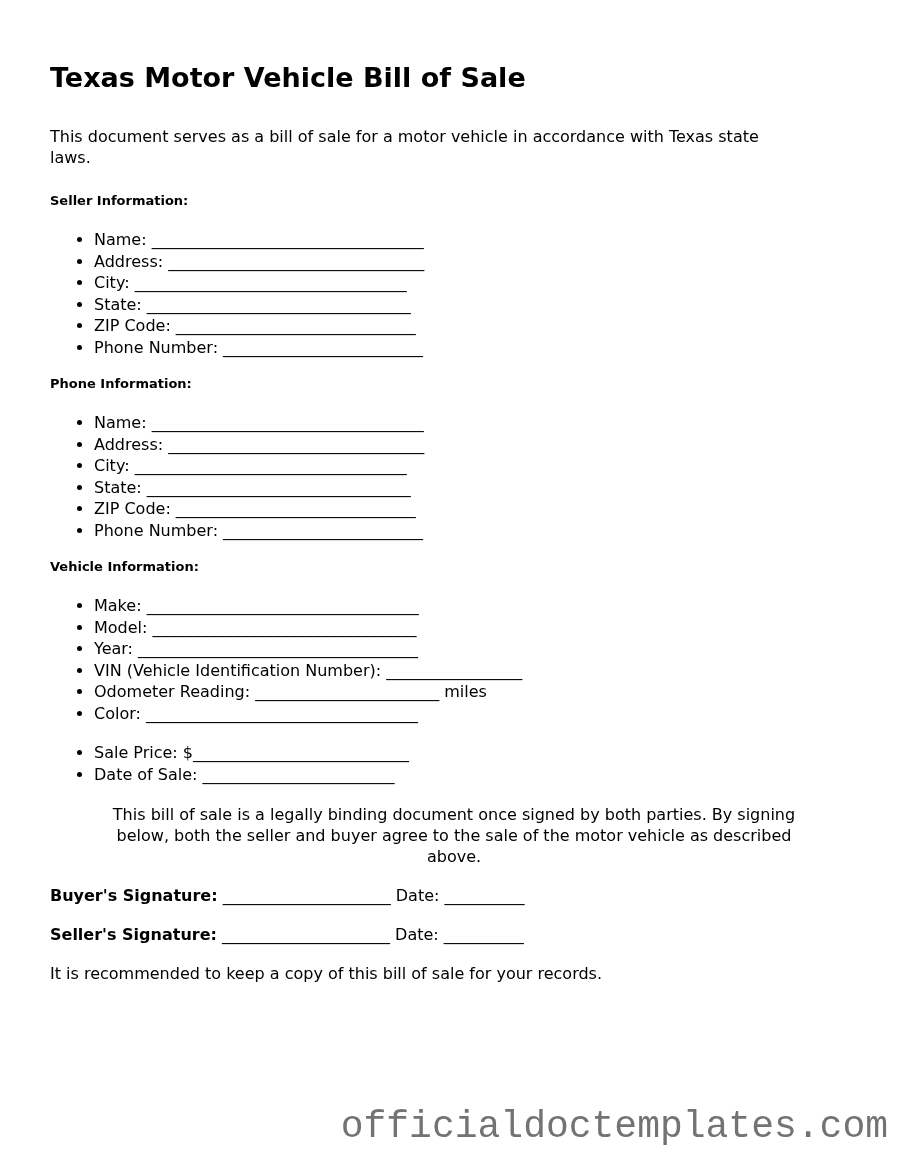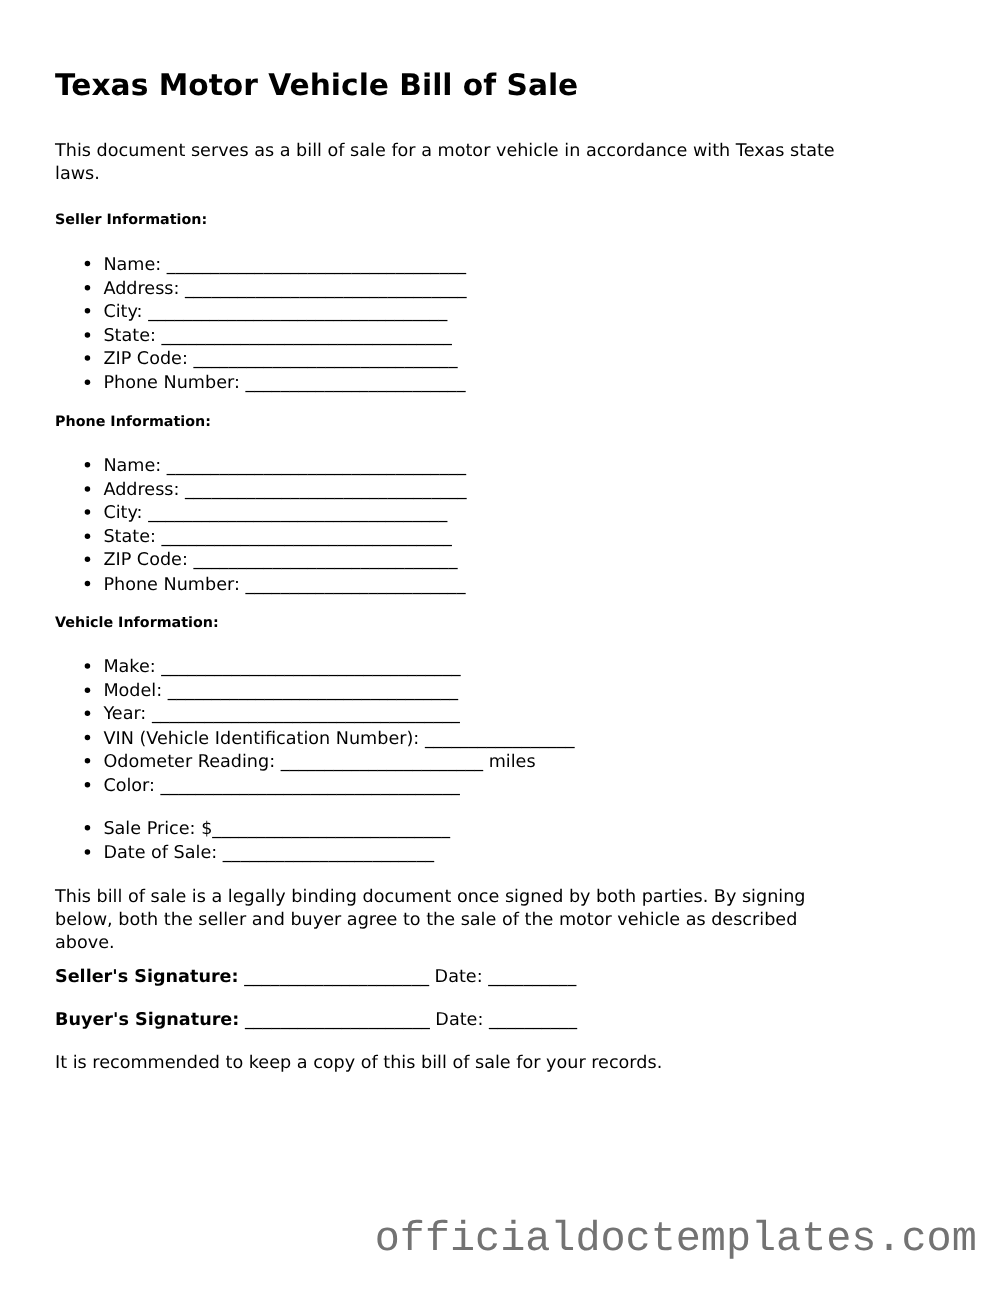--- a/index.html
+++ b/index.html
@@ -25,21 +25,21 @@
     font-size: 13px;
     line-height: 21px;
     font-weight: bold;
     margin: 0;
   }
   p.para {
     margin: 0;
     white-space: pre-line;
   }
   p.intro { margin-bottom: 22px; }
-  p.legal { margin: 19px 0 10px 0; }
+  p.legal { margin: 19px 0 18px 0; text-align: center; }
   p.note  { margin: 0; }
   ul.fields {
     margin: 18px 0 15px 0;
     padding: 0 0 0 44px;
     list-style: disc;
   }
   ul.fields li { line-height: 21.5px; }
   p.sigrow {
     margin: 0 0 18px 0;
     line-height: 21px;
@@ -98,28 +98,28 @@
   <ul class="fields">
     <li>Sale Price: $___________________________</li>
     <li>Date of Sale: ________________________</li>
   </ul>
 
   <p class="para legal">This bill of sale is a legally binding document once signed by both parties. By signing
 below, both the seller and buyer agree to the sale of the motor vehicle as described
 above.</p>
 
   <p class="sigrow">
-    <strong>Seller's Signature:</strong>
+    <strong>Buyer's Signature:</strong>
     <span>_____________________</span>
     <span>Date:</span>
     <span>__________</span>
   </p>
 
   <p class="sigrow">
-    <strong>Buyer's Signature:</strong>
+    <strong>Seller's Signature:</strong>
     <span>_____________________</span>
     <span>Date:</span>
     <span>__________</span>
   </p>
 
   <p class="para note">It is recommended to keep a copy of this bill of sale for your records.</p>
 
 </div>
 
 <div class="watermark" style="color: #737373;">officialdoctemplates.com</div>

